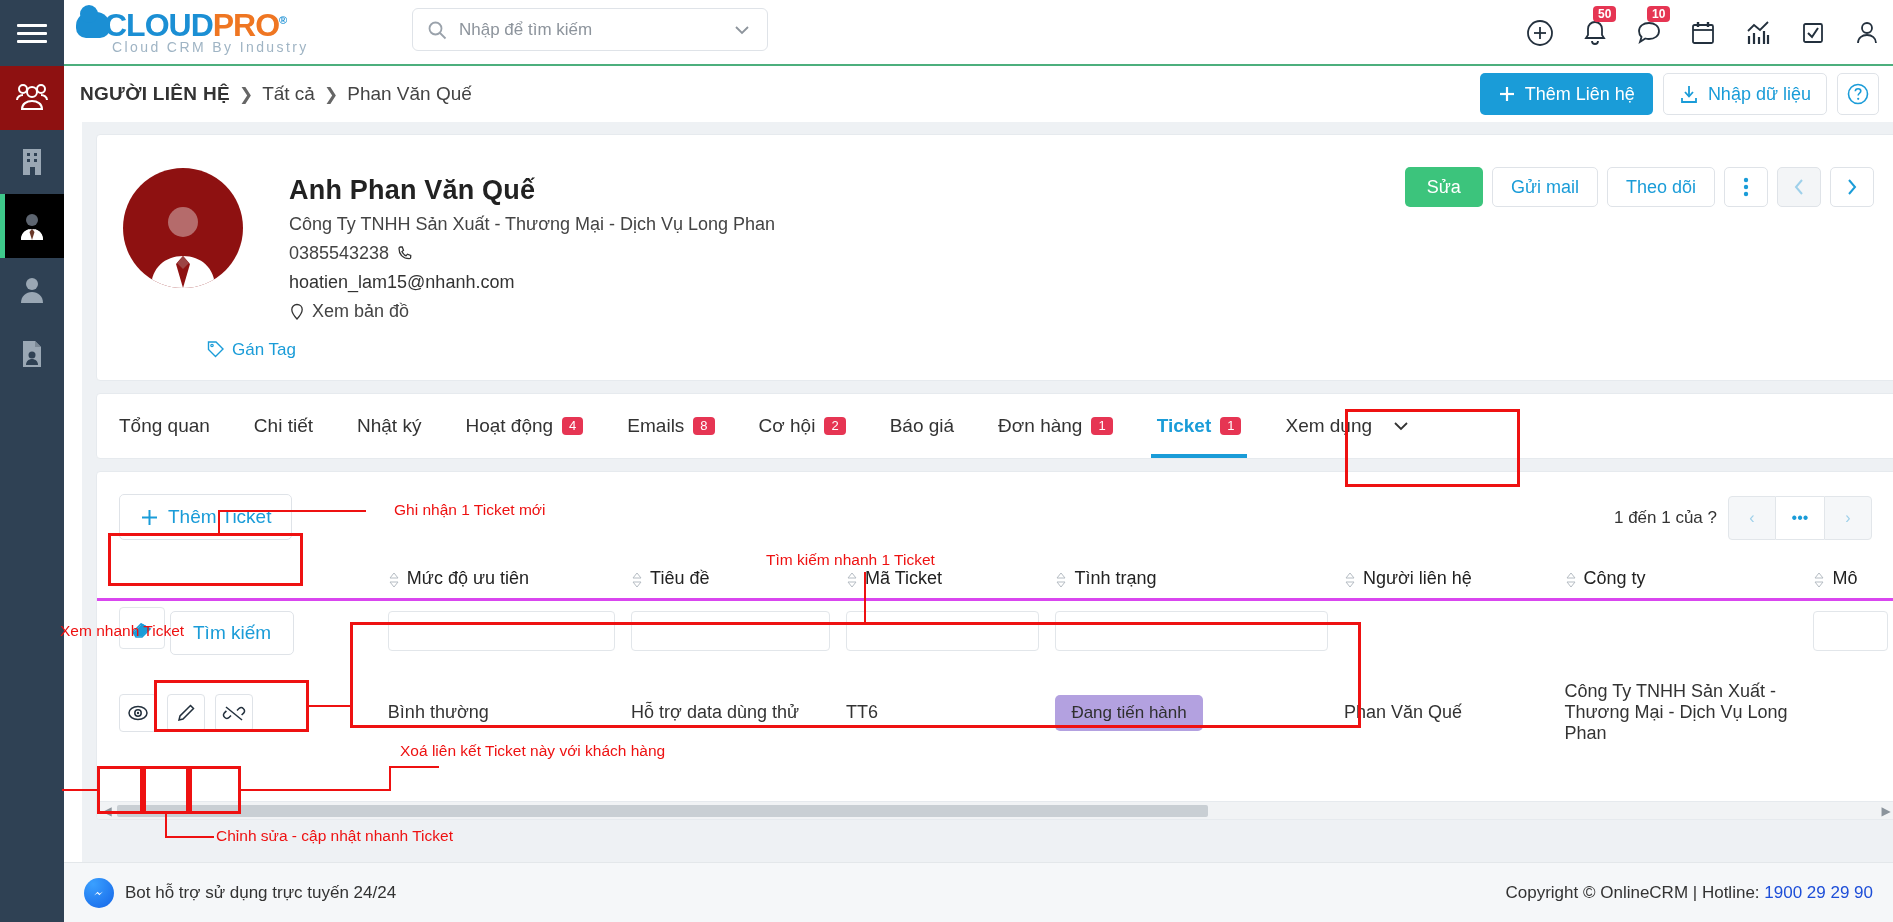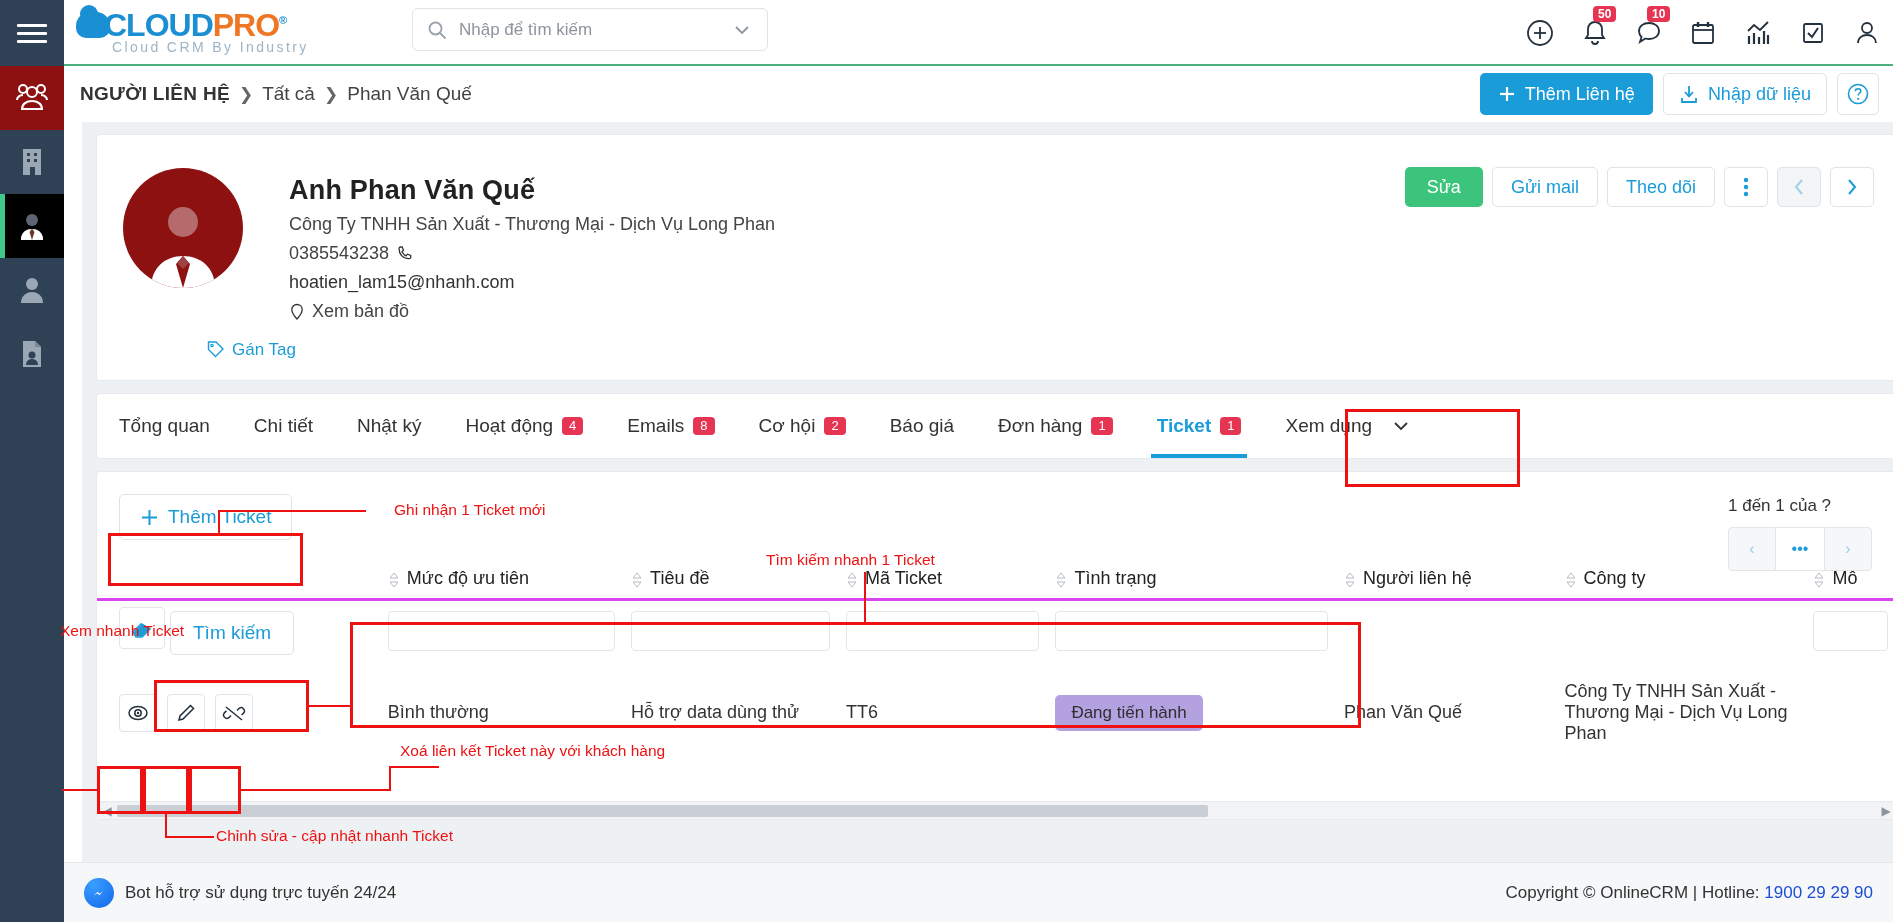--- a/index.html
+++ b/index.html
@@ -169,21 +169,21 @@
 
   
   .panel { margin-top: 12px; height: 349px; position: relative; overflow: hidden; }
   .panel-top { height: 86px; position: relative; }
   .btn-addticket {
     position: absolute; left: 22px; top: 22px;
     background: #fff; color: #1a9cd8; border: 1px solid #dfe3e8; border-radius: 5px;
     font-size: 19px; height: 46px; padding: 0 20px; display: flex; align-items: center; gap: 9px;
     cursor: pointer; font-family: "Liberation Sans", sans-serif;
   }
-  .pager { position: absolute; right: 24px; top: 24px; display: flex; align-items: flex-start; gap: 11px; flex-direction: column; }
+  .pager { position: absolute; right: 24px; top: 24px; display: flex; align-items: center; gap: 11px; }
   .pager-label { font-size: 17px; color: #333; }
   .pager-btns { display: flex; }
   .pg {
     width: 48px; height: 44px; border: 1px solid #e2e6ea; background: #f5f7f9;
     display: flex; align-items: center; justify-content: center; color: #9ed0ea; cursor: pointer;
   }
   .pg.mid { background: #fff; color: #1a9cd8; border-left: none; border-right: none; }
   .pg.first { border-radius: 4px 0 0 4px; }
   .pg.last { border-radius: 0 4px 4px 0; }
 

